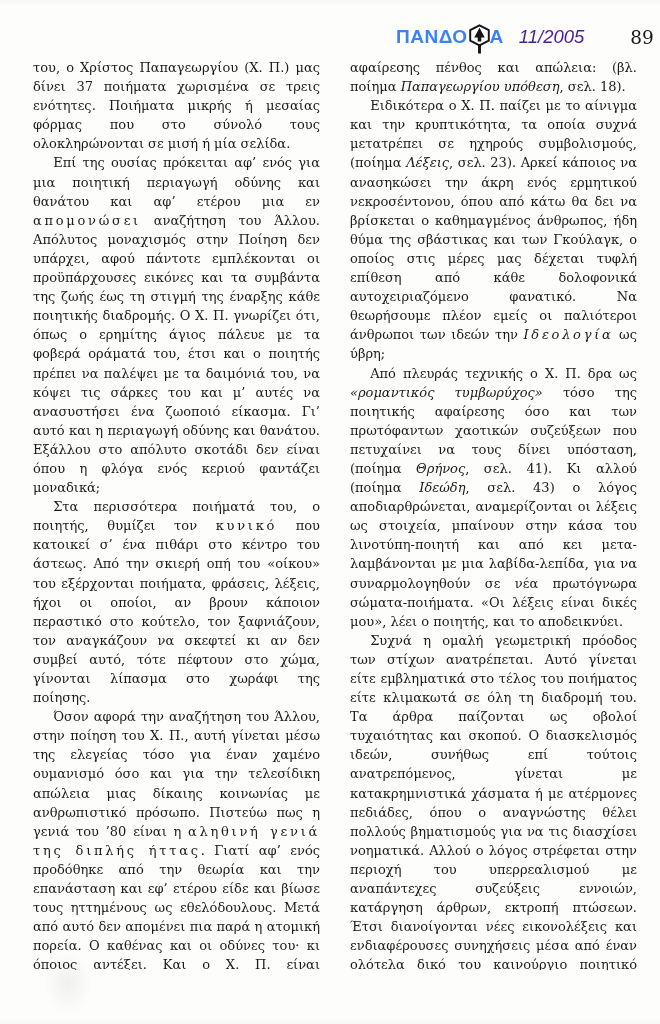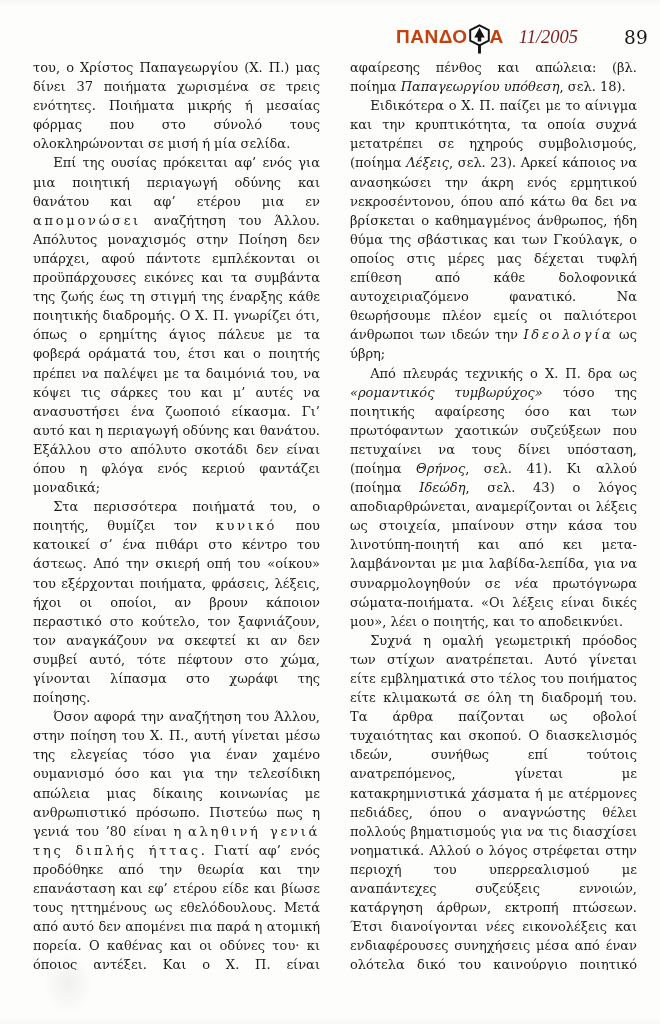--- a/index.html
+++ b/index.html
@@ -17,27 +17,27 @@
   .header {
     position: absolute;
     top: 24px; left: 396px; right: 24px;
     display: flex; align-items: center;
     white-space: nowrap;
   }
   .mag {
     display: inline-flex; align-items: center;
     font-family: "Liberation Sans", sans-serif;
     font-weight: 700; font-size: 19px; letter-spacing: 0.5px;
-    color: #c2410c;
+    color: #3b82f6;
   }
   .mag svg { display: inline-block; margin: 0 0 -9px 1px; }
   .issue {
     margin-left: 15px;
-    font-family: Liberation Serif, serif;
-    font-style: italic; font-size: 18.5px; color: #7f1d1d;
+    font-family: Liberation Sans, sans-serif;
+    font-style: italic; font-size: 18.5px; color: #4c1d95;
   }
   .pagenum {
     margin-left: 46px;
     font-family: "DejaVu Serif", serif;
     font-size: 18.5px; color: #161616;
   }
 
   
   .columns {
     position: absolute;

